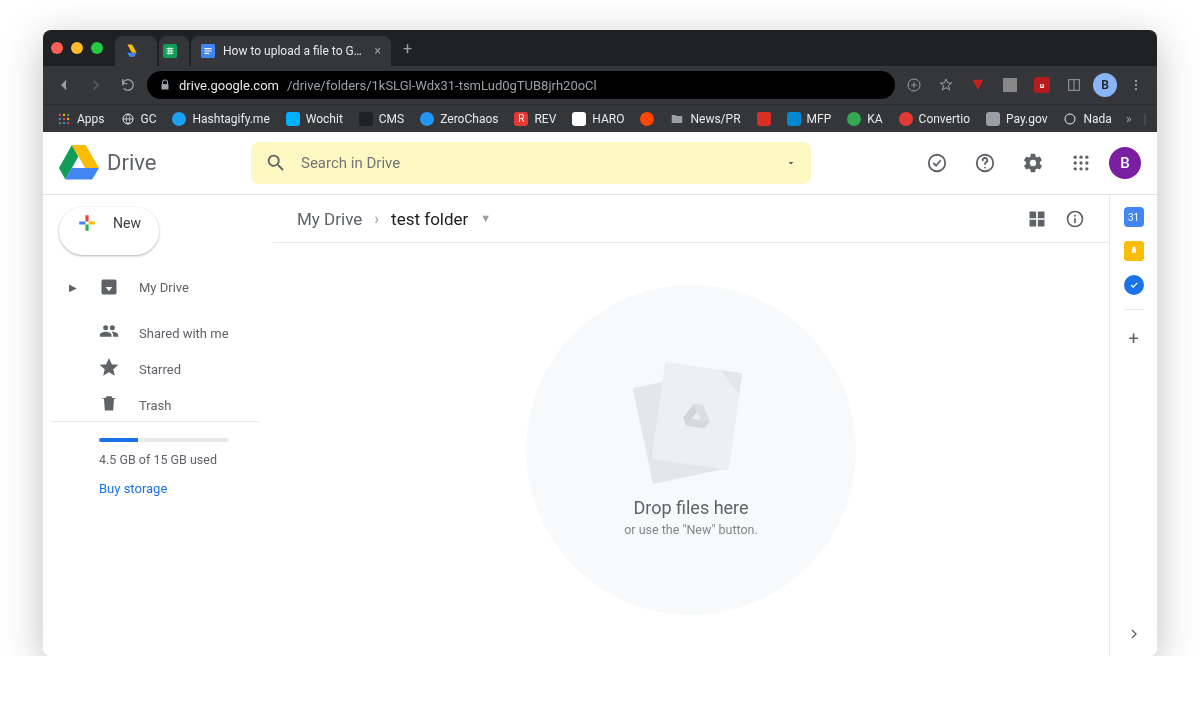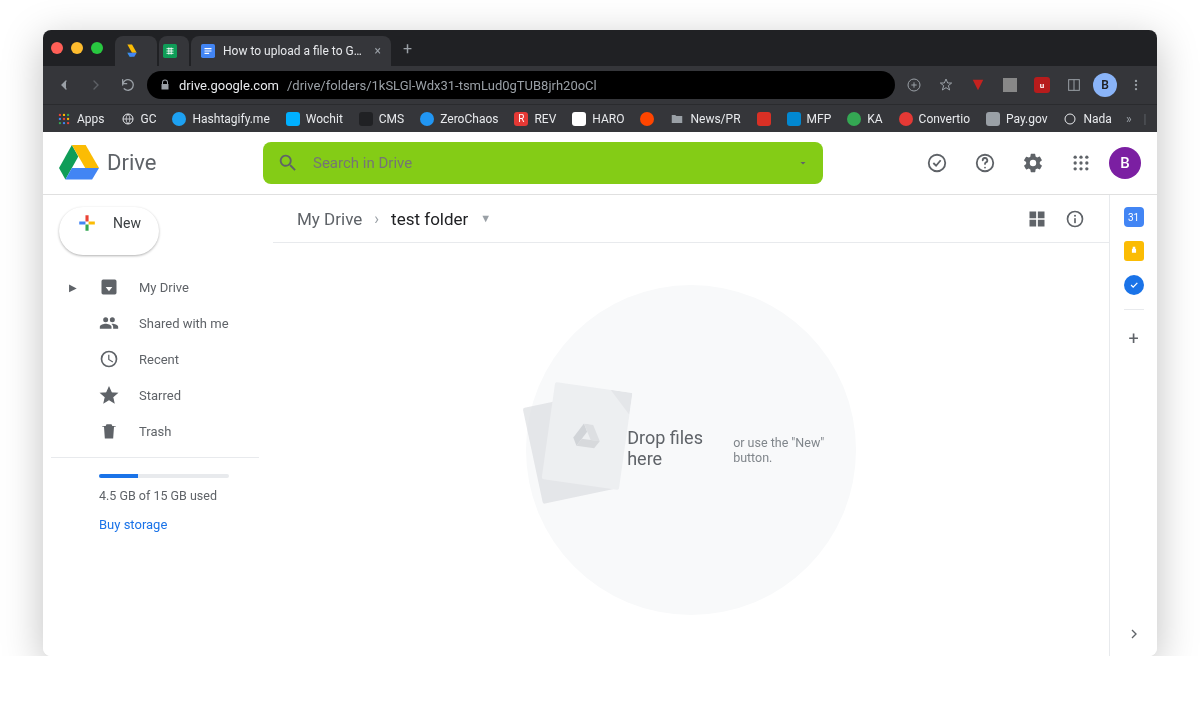--- a/index.html
+++ b/index.html
@@ -27,54 +27,54 @@
 
 
 .bmbar { background:#35363a; height:28px; border-top:1px solid #2a2b2e; display:flex; align-items:center; padding:0 8px; gap:4px; color:#e8eaed; font-size:12px; }
 .bm { display:flex; align-items:flex-end; gap:6px; padding:2px 6px; border-radius:4px; white-space:nowrap; }
 .bm .bicon { width:14px; height:14px; border-radius:3px; display:flex; align-items:center; justify-content:center; font-size:10px;}
 .bmspacer { flex:1; }
 .bm-folder { display:flex; align-items:center; gap:6px; }
 
 
 .app { position:absolute; top:102px; left:0; right:0; bottom:0; background:#fff; display:flex; flex-direction:column; }
-.appbar { height:62px; display:flex; align-items:center; padding:0 16px; gap:24px; border-bottom:1px solid transparent; }
+.appbar { height:62px; display:flex; align-items:center; padding:0 16px; gap:12px; border-bottom:1px solid transparent; }
 .logo { display:flex; align-items:center; gap:8px; width:180px; }
 .logo svg { width:40px; height:40px; }
 .logo-text { font-size:22px; color:#5f6368; letter-spacing:0; }
-.search { flex:0 0 560px; height:42px; background:#84cc16; border-radius:8px; display:flex; align-items:center; padding:0 14px; gap:14px; color:#5f6368; }
+.search { flex:0 0 560px; height:42px; background:#fef9c3; border-radius:8px; display:flex; align-items:center; padding:0 14px; gap:14px; color:#5f6368; }
 .search input { border:none; background:transparent; flex:1; font-size:15px; outline:none; color:#202124; }
 .search .sdrop { margin-left:auto; }
 .app-icons { margin-left:auto; display:flex; align-items:center; gap:8px; }
 .icbtn { width:40px; height:40px; display:flex; align-items:center; justify-content:center; border-radius:50%; color:#5f6368; cursor:pointer; }
 .avatar { width:32px; height:32px; border-radius:50%; background:#7b1fa2; color:#fff; display:flex; align-items:center; justify-content:center; font-size:15px; font-weight:500; }
 
 .body { flex:1; display:flex; border-top:1px solid #e0e0e0; min-height:0; }
 .sidebar { width:230px; padding:12px 0 12px 8px; display:flex; flex-direction:column; }
 .newbtn { width:100px; height:48px; margin:0 0 14px 8px; border-radius:24px; box-shadow:0 1px 3px rgba(0,0,0,.2),0 1px 2px rgba(0,0,0,.12); display:flex; align-items:center; padding:0 18px 16px 14px; gap:12px; font-size:14px; color:#3c4043; background:#fff; cursor:pointer; }
 .newbtn svg { width:30px; height:30px; }
 .sditem { height:36px; display:flex; align-items:center; padding-left:18px; gap:20px; font-size:13px; color:#5f6368; border-radius:0 18px 18px 0; cursor:pointer; }
 .sditem .caret { width:10px; color:#5f6368; font-size:10px; }
-.sditem.nocaret { padding-left:48px; gap:20px; }
+.sditem.nocaret { padding-left:48px; gap:20px;align-items:flex-end; }
 .sdicon { width:20px; height:20px; display:flex; align-items:center; justify-content:center; }
 .sep { border-top:1px solid #e8eaed; margin:8px 14px 8px 0; }
 .meter { margin:8px 0 0 48px; width:130px; height:4px; background:#e8eaed; border-radius:2px; overflow:hidden; }
 .meter .fill { height:100%; width:30%; background:#1a73e8; }
 .storage-text { margin:10px 0 0 48px; font-size:12.5px; color:#5f6368; }
 .buy { margin:14px 0 0 48px; font-size:13px; color:#1a73e8; cursor:pointer; }
 
 .main { flex:1; display:flex; flex-direction:column; border-left:0; }
 .breadcrumb { height:48px; display:flex; align-items:center; padding:0 18px; border-bottom:1px solid #e8eaed; gap:6px; color:#5f6368; font-size:17px; }
 .breadcrumb .bc { padding:4px 6px; border-radius:6px; cursor:pointer; }
 .breadcrumb .bc.current { color:#202124; }
 .bcarrow { color:#9aa0a6; font-size:16px; }
 .bctools { margin-left:auto; display:flex; gap:6px; }
 
 .empty { flex:1; display:flex; align-items:center; justify-content:center; flex-direction:column; }
-.circle { width:330px; height:330px; border-radius:50%; background:#f8f9fa; display:flex; align-items:center; justify-content:center; flex-direction:row; }
+.circle { width:330px; height:330px; border-radius:50%; background:#f8f9fa; display:flex; align-items:center; justify-content:center; flex-direction:column; }
 .empty-ill { width:110px; height:120px; position:relative; margin-bottom:14px; opacity:.65; }
 .page1,.page2 { position:absolute; width:78px; height:98px; background:#e8eaed; border-radius:2px; }
 .page1 { left:6px; top:16px; transform:rotate(-12deg); background:#dadce0; }
 .page2 { left:22px; top:4px; transform:rotate(8deg); display:flex; align-items:center; justify-content:center; }
 .page2 .fold { position:absolute; right:0; top:0; width:22px; height:22px; background:#dadce0; clip-path: polygon(0 0,100% 100%,100% 0); }
 .drive-mini { width:28px; height:24px; }
 .empty h3 { font-weight:400; font-size:18px; color:#5f6368; margin-bottom:4px; }
 .empty p { font-size:12.5px; color:#80868b; }
 
 .sidepanel { width:48px; border-left:1px solid #e8eaed; display:flex; flex-direction:column; align-items:center; padding-top:12px; gap:14px; }
@@ -367,28 +367,20 @@
             </span>
           <span>My Drive</span>
         </div>
         <div class="sditem nocaret">
           <span class="sdicon">
               <svg width="20" height="20" viewBox="0 0 24 24">
                 <path fill="#5f6368" d="M16 11a3 3 0 1 0-3-3 3 3 0 0 0 3 3zm-8 0a3 3 0 1 0-3-3 3 3 0 0 0 3 3zm0 2c-2.3 0-7 1.2-7 3.5V19h14v-2.5C15 14.2 10.3 13 8 13zm8 0c-.3 0-.6 0-1 .05a4.2 4.2 0 0 1 2 3.45V19h6v-2.5c0-2.3-4.7-3.5-7-3.5z"></path>
               </svg>
             </span>
           <span>Shared with me</span>
-        </div>
-        <div class="sditem nocaret">
-          <span class="sdicon">
-              <svg width="20" height="20" viewBox="0 0 24 24">
-                <path fill="#5f6368" d="M12 2a10 10 0 1 0 10 10A10 10 0 0 0 12 2zm0 18a8 8 0 1 1 8-8 8 8 0 0 1-8 8zm.5-13H11v6l5.2 3.2.8-1.3-4.5-2.7z"></path>
-              </svg>
-            </span>
-          <span>Recent</span>
         </div>
         <div class="sditem nocaret">
           <span class="sdicon">
               <svg width="20" height="20" viewBox="0 0 24 24">
                 <path fill="#5f6368" d="M12 17.3 6.2 21l1.5-6.6L2.5 10l6.7-.6L12 3l2.8 6.4 6.7.6-5.2 4.4L17.8 21z" stroke="#5f6368" stroke-width="1.5"></path>
               </svg>
             </span>
           <span>Starred</span>
         </div>
         <div class="sditem nocaret">

